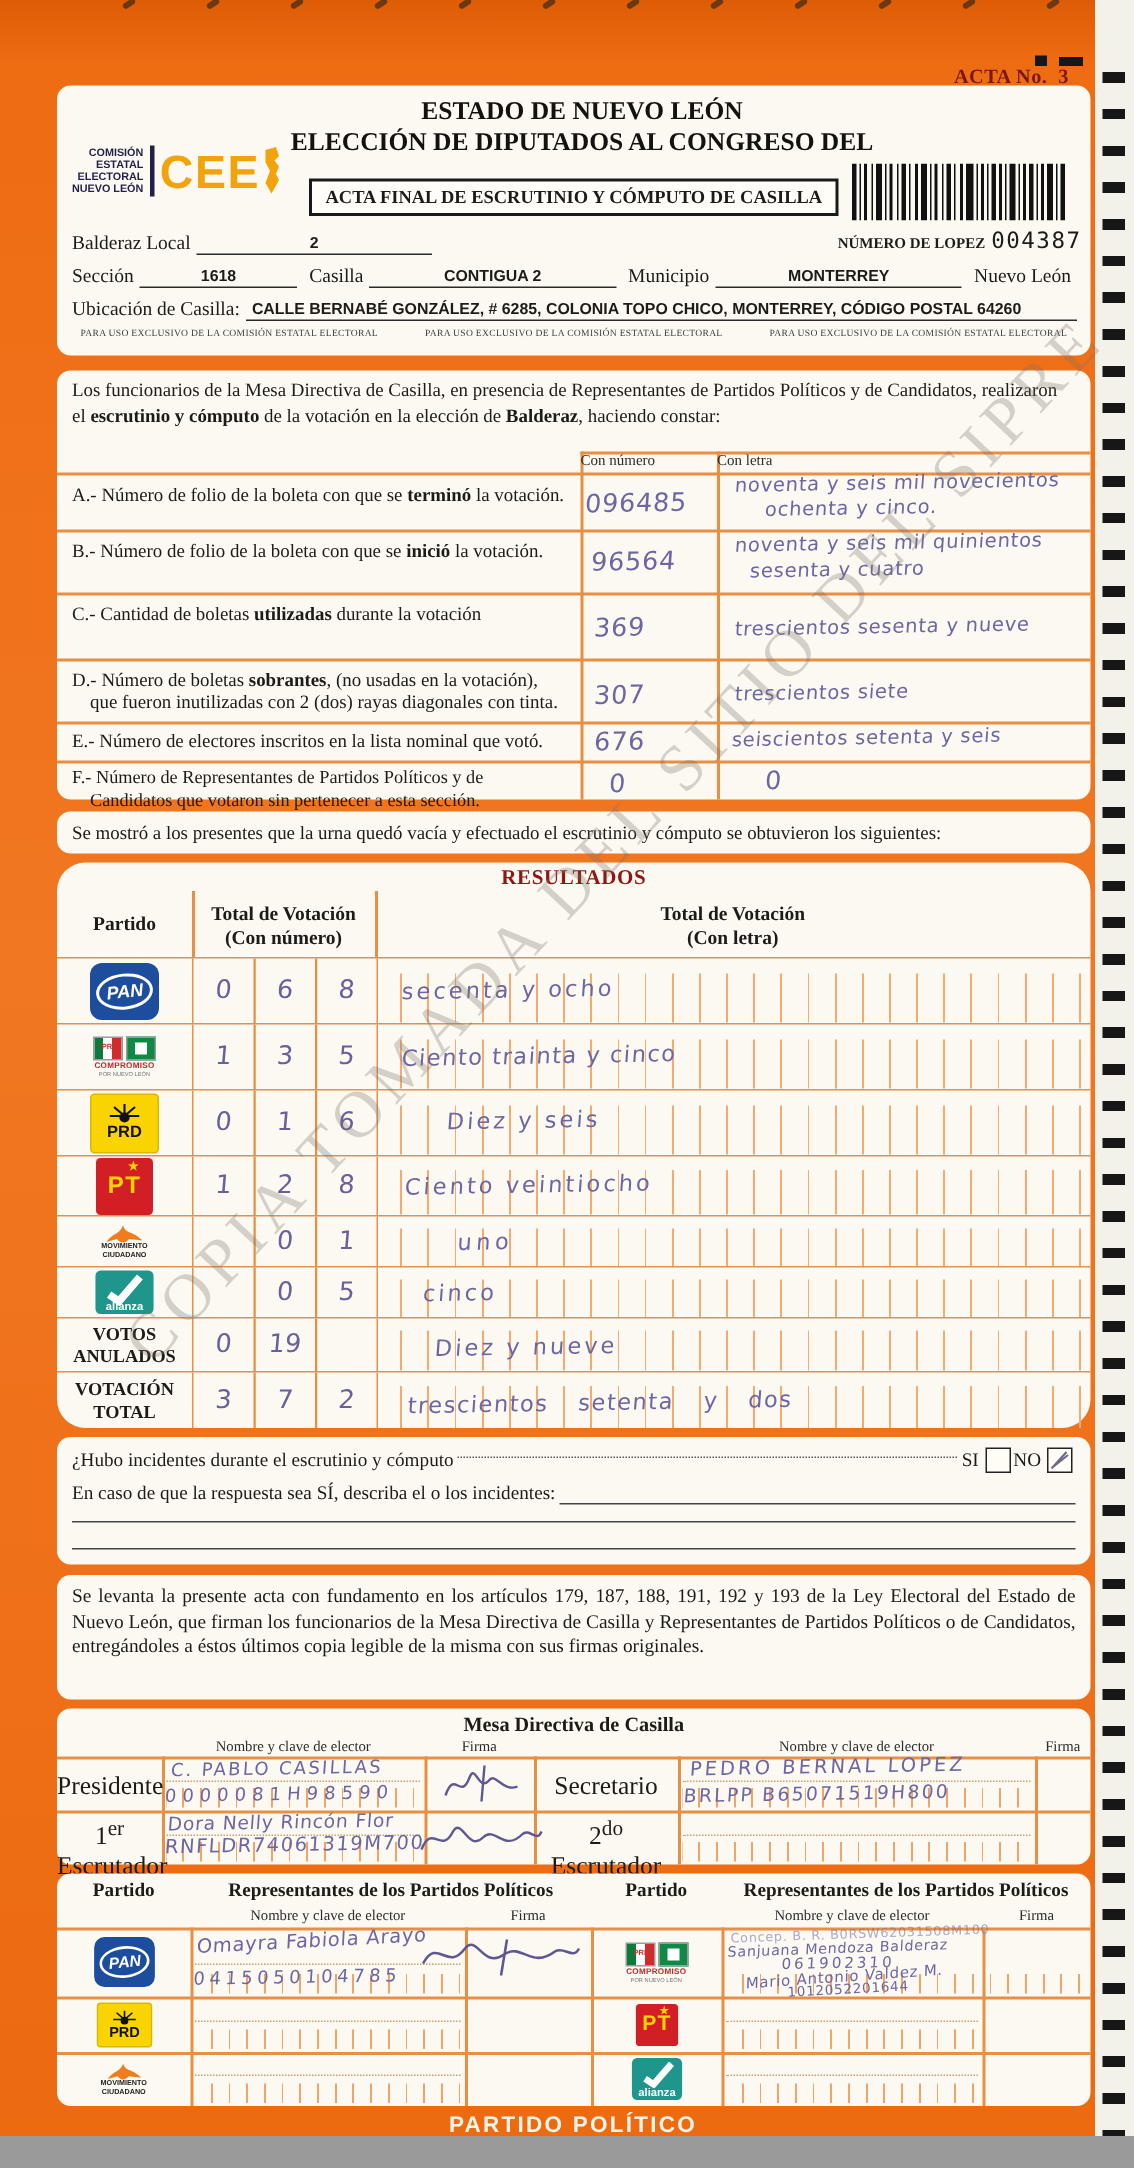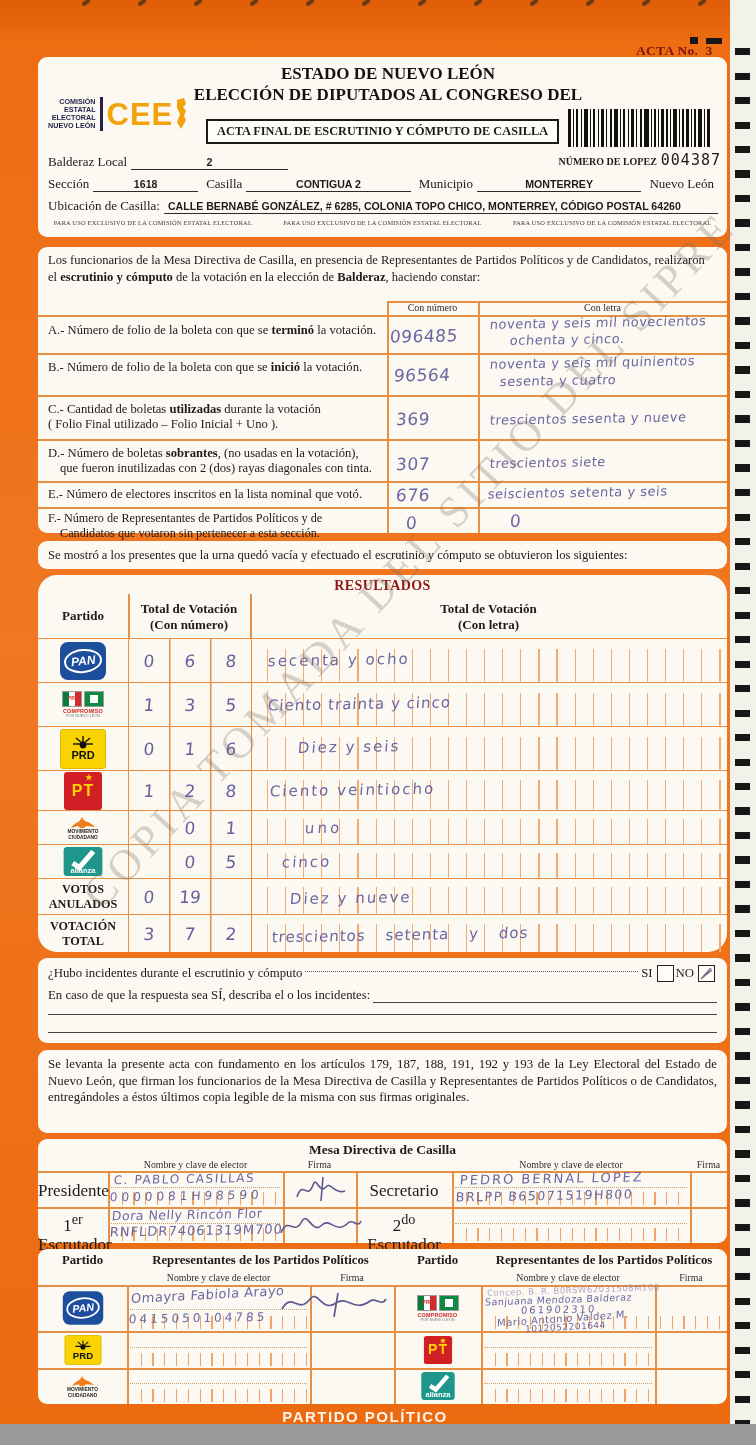--- a/index.html
+++ b/index.html
@@ -39,21 +39,21 @@
         font-family:"Liberation Sans",sans-serif;font-weight:bold;font-size:10.6px;padding-bottom:1px;white-space:nowrap;}
   #row-distrito{left:10px;top:97px;width:240px;}
   #row-seccion{left:10px;top:119px;right:8px;width:670px;}
   #row-ubicacion{left:10px;top:141px;width:670px;}
   .uso-row{position:absolute;left:0;top:162px;width:100%;display:flex;}
   .uso-row span{flex:1;text-align:center;font-size:6.4px;color:#3c3c3c;letter-spacing:.2px;}
   
   #p-af{top:247px;height:286px;font-size:12.6px;}
   #p-af .intro{position:absolute;left:10px;top:5px;width:668px;line-height:1.32;}
   .b{font-weight:bold;}
-  .af-head{position:absolute;font-size:10px;color:#2c2c2c;text-align:center;}
+  .af-head{position:absolute;font-size:10px;color:#2c2c2c;text-align:left;}
   .af-label{position:absolute;left:10px;width:330px;line-height:1.22;}
   
   .hw{font-family:"DejaVu Sans",sans-serif;color:#6d66a2;transform:skewX(-5deg) rotate(-1deg);
       letter-spacing:.5px;white-space:nowrap;position:absolute;}
   .hw.big{font-size:17px;}
   
   #p-urna{top:541px;height:28px;display:flex;align-items:center;padding-left:10px;box-sizing:border-box;font-size:12.6px;}
   
   #p-res{top:575px;height:377px;border-radius:19px;}
   .res-title{position:absolute;top:3px;left:0;width:100%;text-align:center;font-weight:bold;font-size:14px;color:#8f1611;letter-spacing:.4px;}
@@ -113,21 +113,21 @@
   .role{position:absolute;font-size:17px;text-align:center;line-height:1.15;}
   .cellname{position:absolute;}
   .dotline{position:absolute;left:3px;right:3px;border-bottom:1px dotted #caa06c;}
   .ruler{position:absolute;left:3px;right:3px;bottom:2px;height:13px;
       background-image:repeating-linear-gradient(90deg,transparent 0 10.6px,#f0a468 10.6px 11.8px);}
   
   #p-reps{top:1249px;height:155px;}
   .reps-h1{position:absolute;top:4px;font-weight:bold;font-size:12.8px;text-align:center;}
   
   .footer{position:absolute;top:1408px;left:0;width:730px;text-align:center;color:#fdf4ea;
-      font-family:"Liberation Sans",sans-serif;font-weight:bold;font-size:15px;letter-spacing:1.5px;}
+      font-family:"Liberation Sans",sans-serif;font-weight:bold;font-size:15px;letter-spacing:1.5px;padding-left:17px;}
   .watermark{position:absolute;left:72px;top:884px;transform:rotate(-47deg);transform-origin:0 0;
       font-size:44px;letter-spacing:5px;color:rgba(125,112,100,.30);white-space:nowrap;z-index:40;pointer-events:none;
       font-family:"Liberation Serif",serif;}
   svg{display:block;}
 </style>
 </head>
 <body>
 
 <div class="page">
 
@@ -267,21 +267,20 @@
 
     <div class="af-label" style="top:113px">
       <span>B.- Número de folio de la boleta con que se </span><span class="b">inició</span><span> la votación.</span>
     </div>
     <div class="hw big" style="left:356px;top:118px">96564</div>
     <div class="hw" style="left:452px;top:108px;font-size:13px">noventa y seis mil quinientos</div>
     <div class="hw" style="left:462px;top:126px;font-size:13px">sesenta y cuatro</div>
 
     <div class="af-label" style="top:155px">
       <span>C.- Cantidad de boletas </span><span class="b">utilizadas</span><span> durante la votación</span>
-      <div>( Folio Final utilizado – Folio Inicial + Uno ).</div>
     </div>
     <div class="hw big" style="left:358px;top:162px">369</div>
     <div class="hw" style="left:452px;top:164px;font-size:13px">trescientos sesenta y nueve</div>
 
     <div class="af-label" style="top:199px">
       <span>D.- Número de boletas </span><span class="b">sobrantes</span><span>, (no usadas en la votación),</span>
       <div style="padding-left:12px">que fueron inutilizadas con 2 (dos) rayas diagonales con tinta.</div>
     </div>
     <div class="hw big" style="left:358px;top:207px">307</div>
     <div class="hw" style="left:452px;top:208px;font-size:13px">trescientos siete</div>

